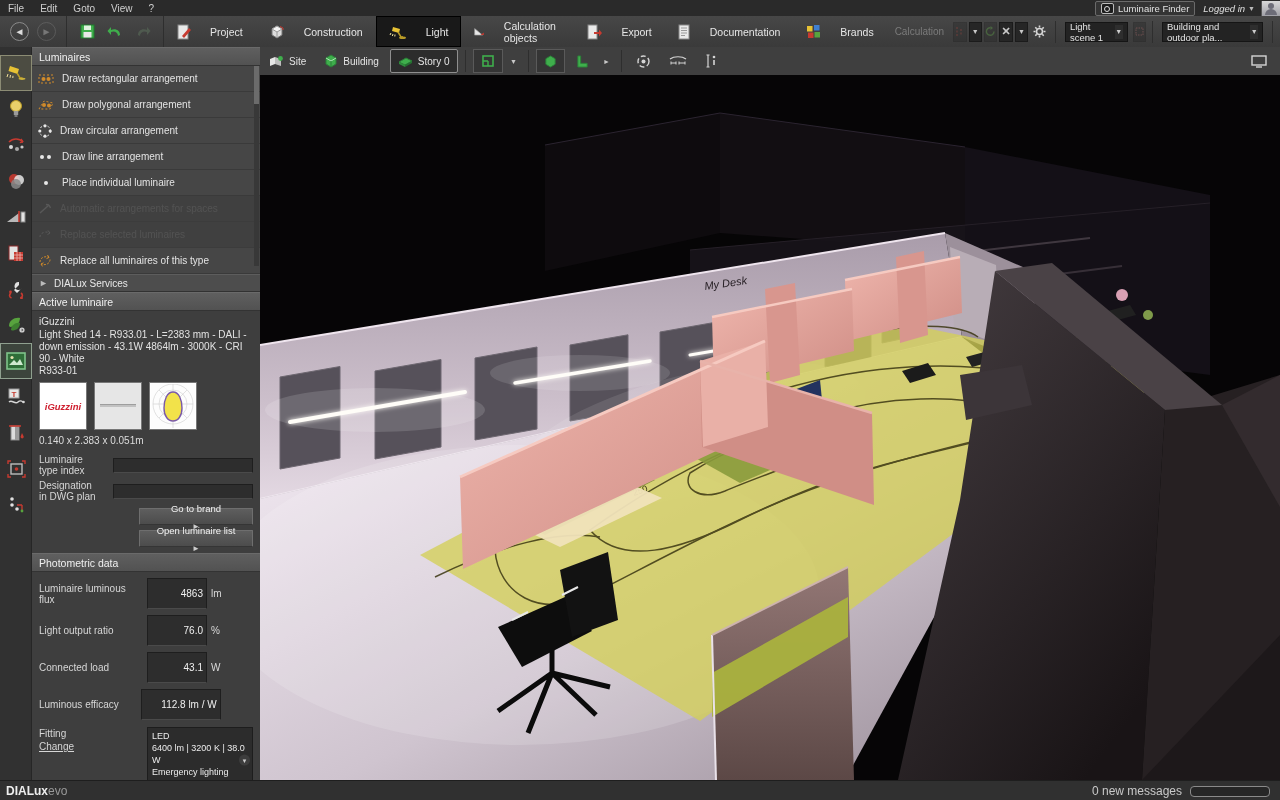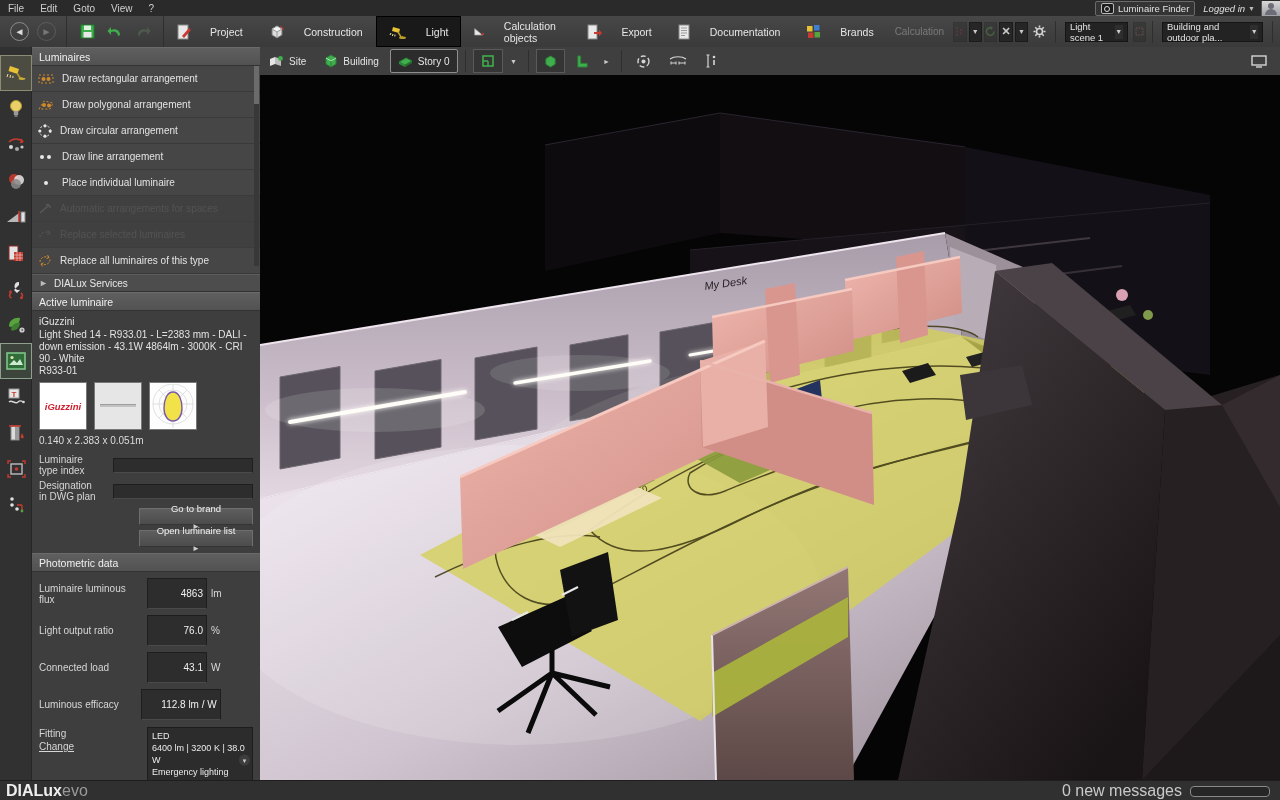--- a/index.html
+++ b/index.html
@@ -97,21 +97,21 @@
                font-size:6px;color:#ccc;}
   .panel-scroll{position:absolute;right:1px;top:19px;width:5px;height:200px;background:#383838;}
   .panel-scroll .thumb-bar{width:5px;height:38px;background:#6b6b6b;}
 
   
   #viewport{position:absolute;left:260px;top:75px;width:1020px;height:705px;background:#000;}
   #viewport svg{display:block;}
 
   
   #statusbar{position:absolute;left:0;top:780px;width:1280px;height:20px;background:#303030;
-             border-top:1px solid #1e1e1e;display:flex;align-items:center;font-size:16px;color:#cfcfcf;}
+             border-top:1px solid #1e1e1e;display:flex;align-items:center;font-size:12px;color:#cfcfcf;}
   #statusbar .appname{margin-left:6px;font-weight:bold;color:#eee;}
   #statusbar .appsuffix{color:#9a9a9a;font-weight:normal;}
   #statusbar .spacer{flex:1;}
   .msg{margin-right:8px;color:#c9c9c9;}
   .progress-outline{width:78px;height:9px;border:1px solid #8a8a8a;border-radius:4px;margin-right:10px;background:#262626;}
 </style>
 </head>
 <body>
 
 <div id="app">

